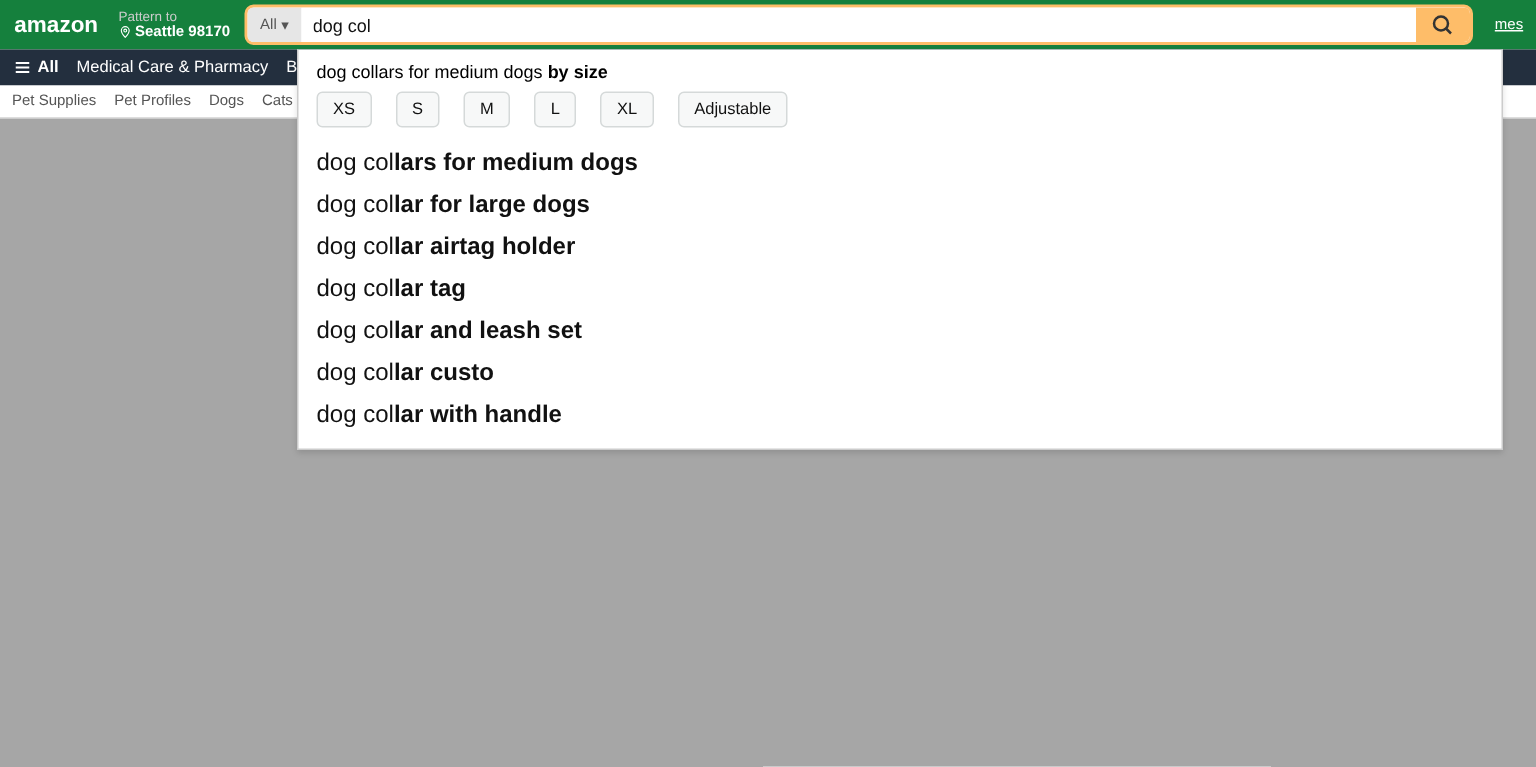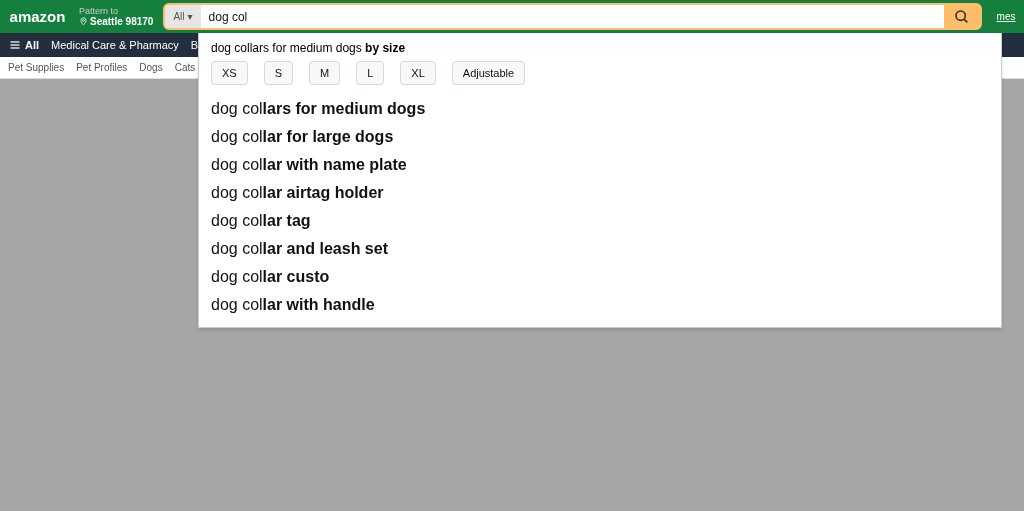--- a/index.html
+++ b/index.html
@@ -247,20 +247,19 @@
     <div class="size-btn">XS</div>
     <div class="size-btn">S</div>
     <div class="size-btn">M</div>
     <div class="size-btn">L</div>
     <div class="size-btn">XL</div>
     <div class="size-btn">Adjustable</div>
   </div>
   <div id="suglist">
       <div class="sug"><span class="typed">dog col</span><span class="rest">lars for medium dogs</span></div>
       <div class="sug"><span class="typed">dog col</span><span class="rest">lar for large dogs</span></div>
-      <div class="sug"><span class="typed">dog col</span><span class="rest">lar with name plate</span></div>
       <div class="sug"><span class="typed">dog col</span><span class="rest">lar airtag holder</span></div>
       <div class="sug"><span class="typed">dog col</span><span class="rest">lar tag</span></div>
       <div class="sug"><span class="typed">dog col</span><span class="rest">lar and leash set</span></div>
       <div class="sug"><span class="typed">dog col</span><span class="rest">lar custo</span></div>
       <div class="sug"><span class="typed">dog col</span><span class="rest">lar with handle</span></div>
     </div>
 </div>
 
 </body></html>

